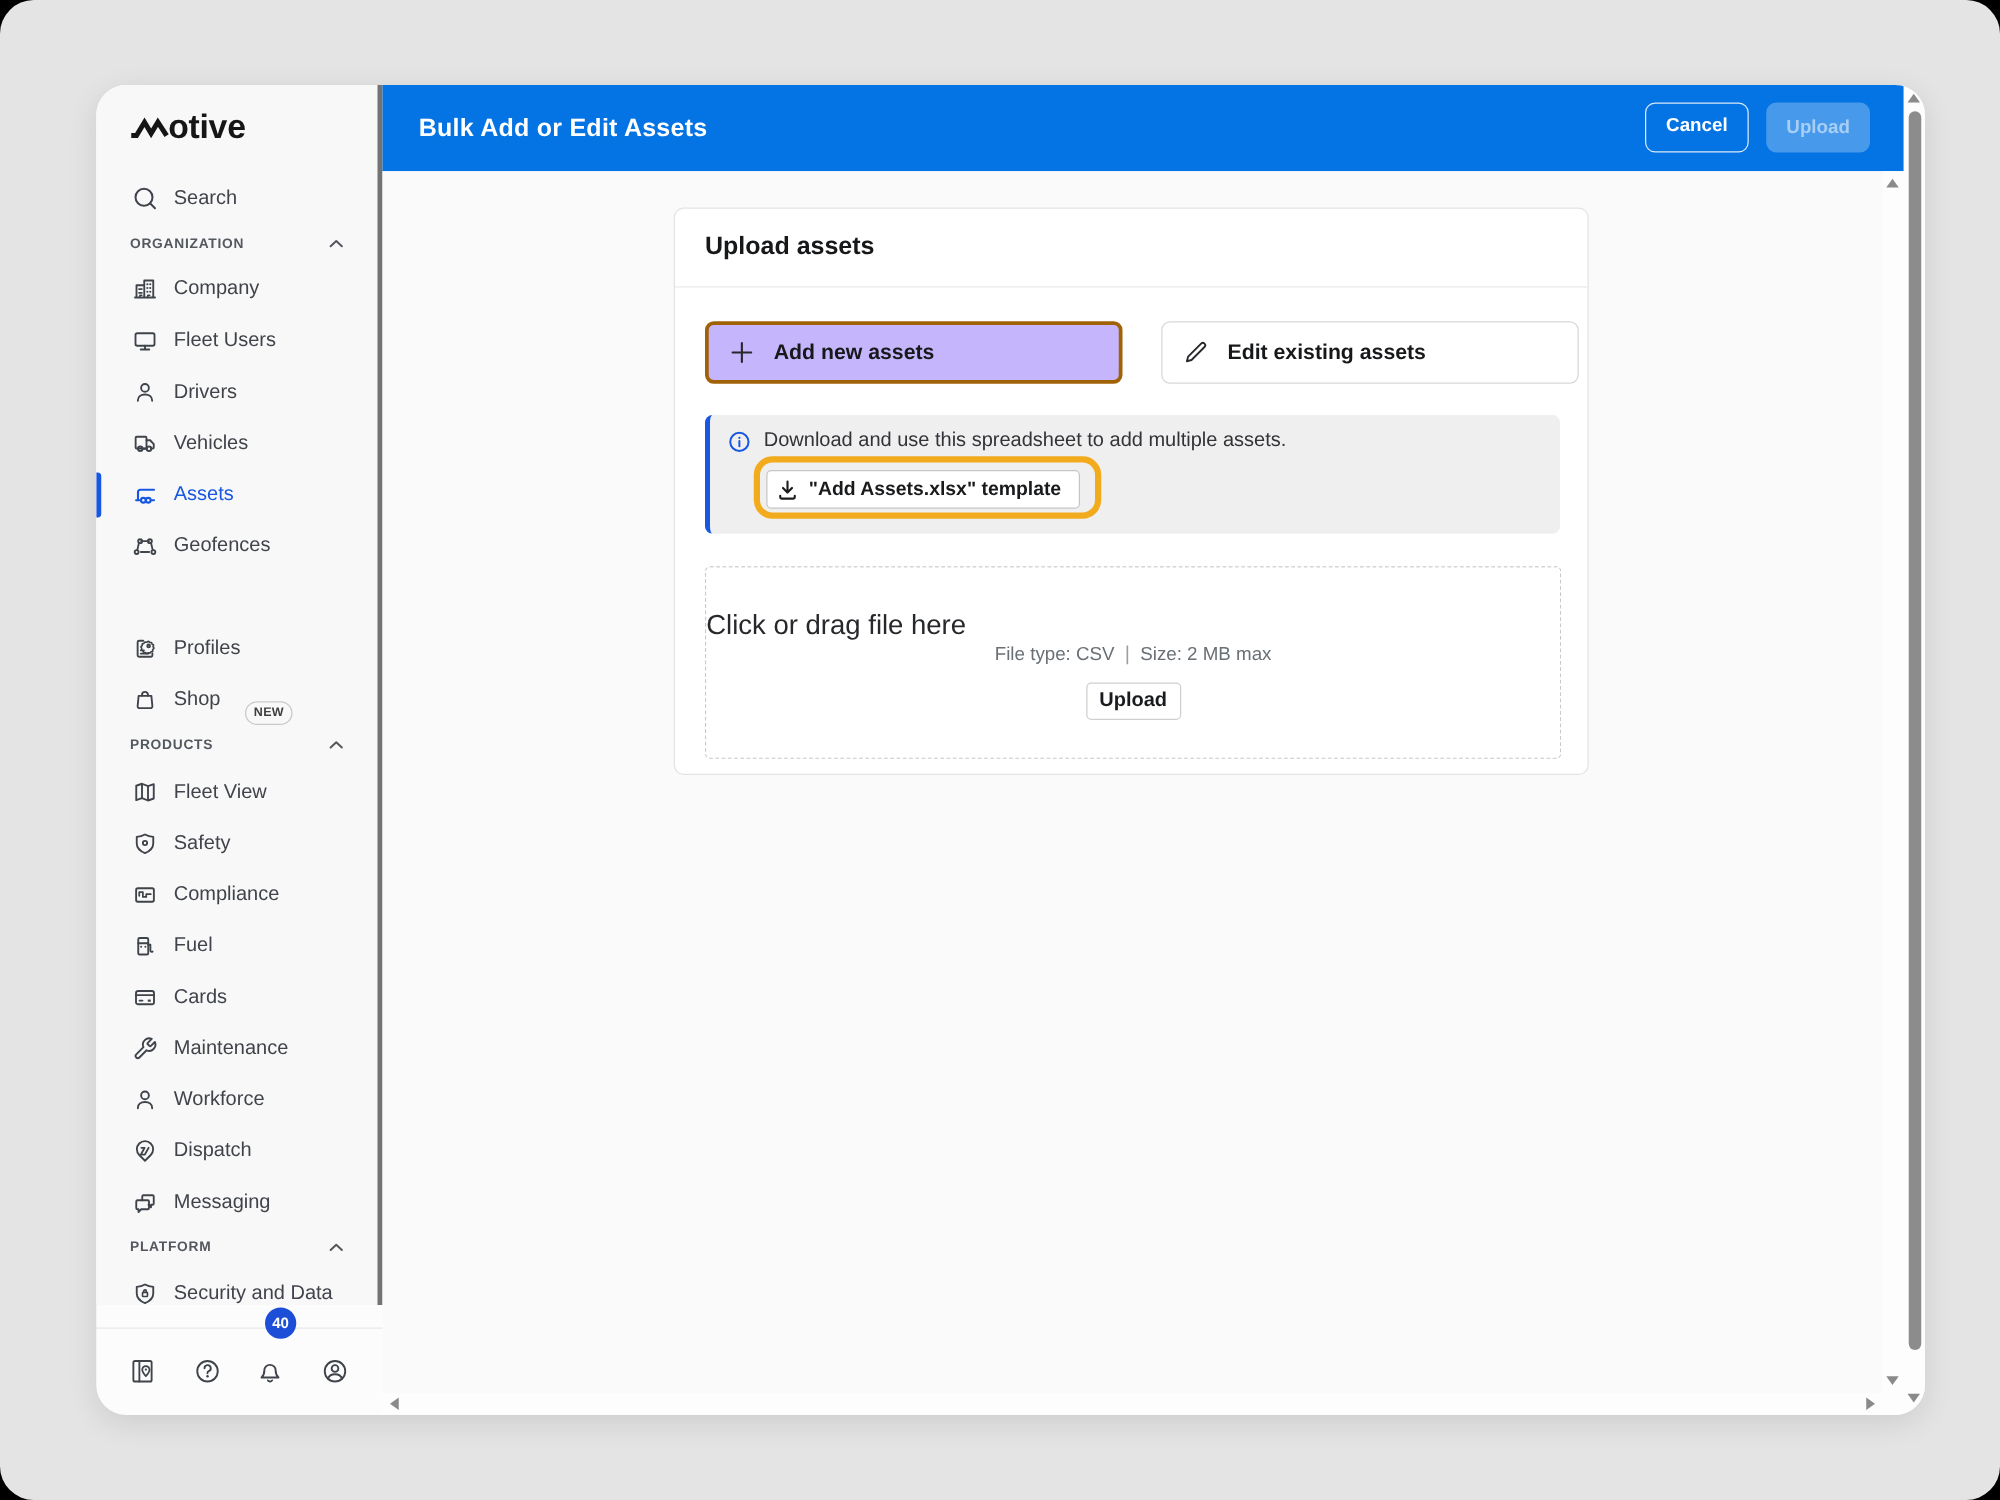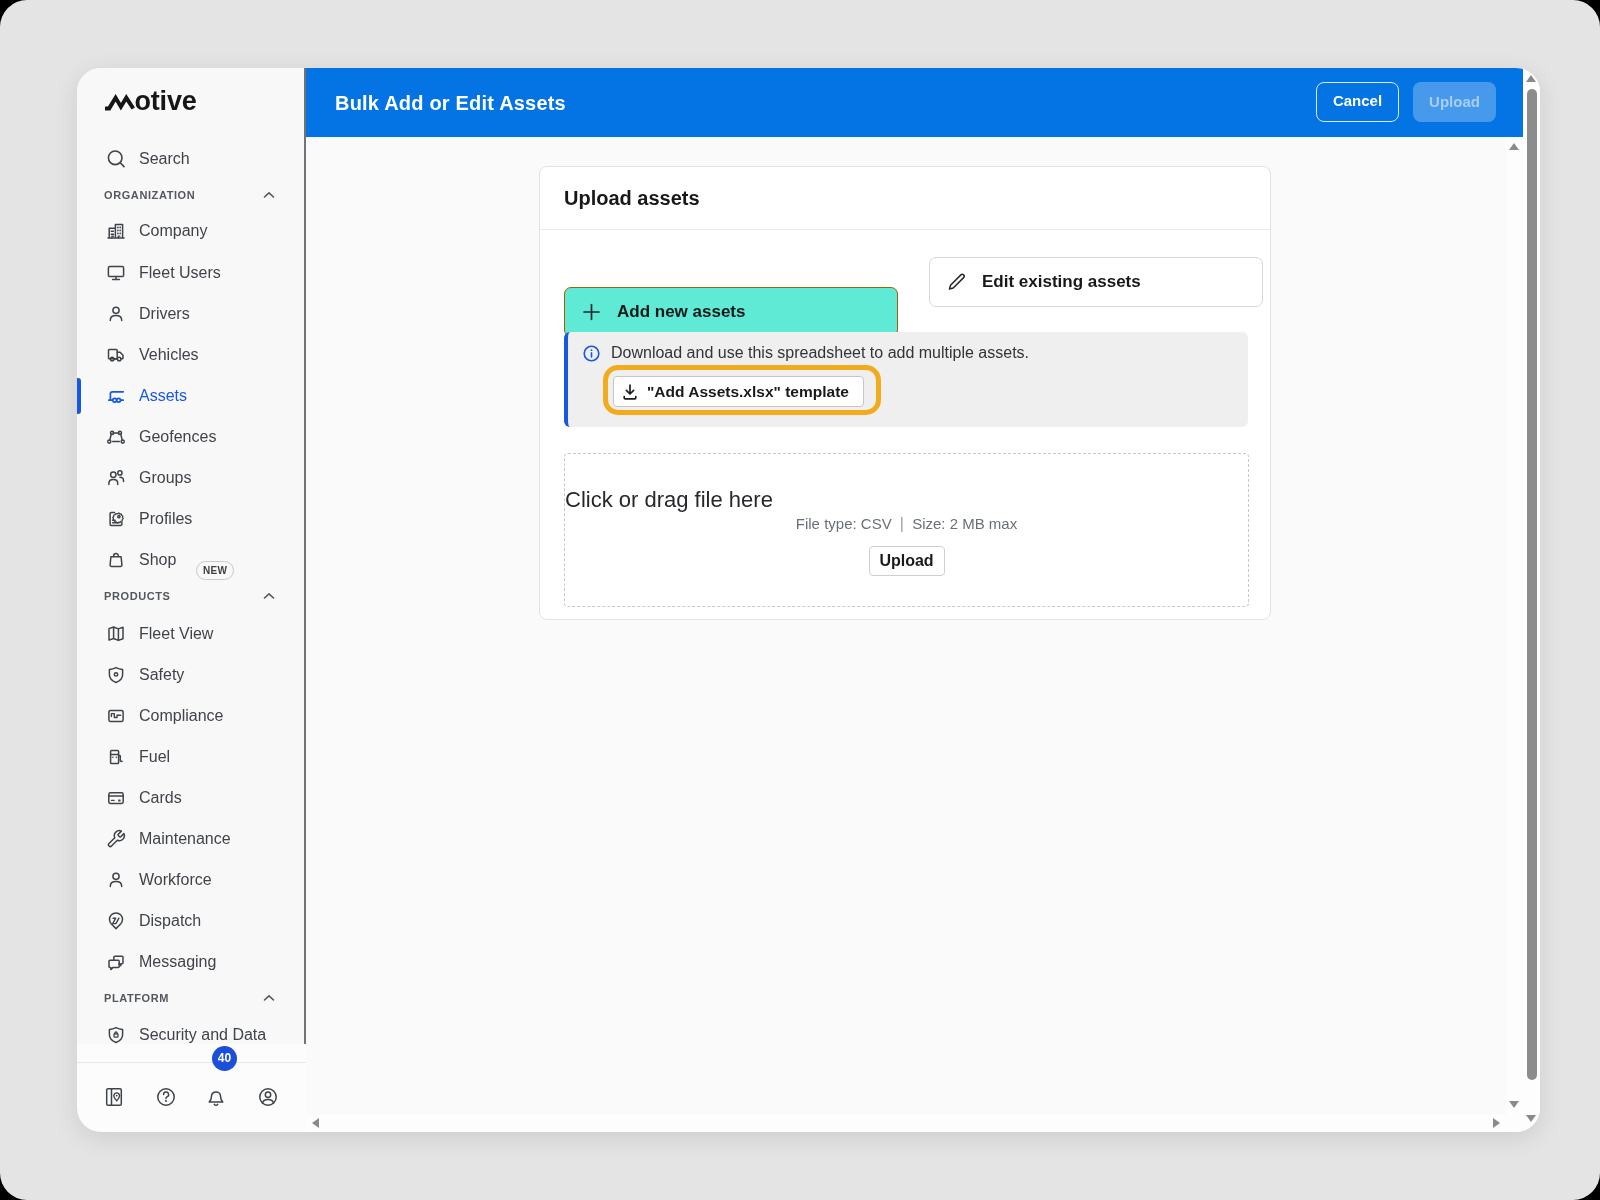--- a/index.html
+++ b/index.html
@@ -1,21 +1,21 @@
 <!DOCTYPE html>
 <html><head>
 <meta charset="utf-8">
 <style>
   * { margin:0; padding:0; box-sizing:border-box; }
   html,body { width:1600px; height:1200px; background:#000; overflow:hidden; }
   body { font-family:"Liberation Sans", sans-serif; }
   #canvas { position:absolute; left:0; top:0; width:1600px; height:1200px; background:#E4E4E4; border-radius:27px; }
   #win { position:absolute; left:77px; top:68px; width:1463px; height:1064px; background:#FCFCFC; border-radius:24px; overflow:hidden; box-shadow:0 6px 24px rgba(0,0,0,0.10); }
   
-  #side { position:absolute; left:0; top:0; width:229px; height:976px; background:#F8F8F8; border-right:2px solid #737373; }
+  #side { position:absolute; left:0; top:0; width:229px; height:976px; background:#F8F8F8; border-right:4px solid #737373; }
   #logo { position:absolute; left:27px; top:20px; }
   .srow { position:absolute; left:0; width:229px; height:36px; }
   .srow .ic { position:absolute; left:29px; top:8px; width:20px; height:20px; }
   .srow .tx { position:absolute; left:62px; top:50%; transform:translateY(-50%); font-size:16px; color:#40444A; white-space:nowrap; }
   .slabel { position:absolute; left:27px; font-size:11px; font-weight:700; letter-spacing:.6px; color:#53575E; }
   .chev { position:absolute; left:186px; }
   .sel-bar { position:absolute; left:0; width:4px; border-radius:0 3px 3px 0; background:#1757E2; }
   .newpill { position:absolute; left:119px; border:1px solid #C9C9C9; border-radius:10px; font-size:10px; font-weight:700; color:#3F3F3F; padding:3px 6px; background:#F8F8F8; letter-spacing:.3px;margin-top:12px;}
   #sfoot-line { position:absolute; left:0px; top:994px; width:229px; height:1px; background:#E7E7E7; }
   .fic { position:absolute; }
@@ -25,21 +25,21 @@
   #hdr .title { position:absolute; left:29px; top:50%; transform:translateY(-50%); color:#fff; font-size:20px; font-weight:700; letter-spacing:.2px; }
   .hbtn { position:absolute; top:14px; height:40px; width:83px; border-radius:8px; font-size:15px; font-weight:700; text-align:center; line-height:37px; }
   #btn-cancel { right:124px; border:1.5px solid rgba(255,255,255,.85); color:#fff; line-height:36px;}
   #btn-upload { right:27px; background:rgba(255,255,255,.27); color:rgba(255,255,255,.52); line-height:40px;}
   
   #content { position:absolute; left:229px; top:69px; width:1217px; height:978px; background:#FAFAFA; }
   #card { position:absolute; left:233px; top:29px; width:732px; height:454px; background:#fff; border:1px solid #E3E3E3; border-radius:8px; }
   #card-h { position:absolute; left:0; top:0; width:100%; height:63px; border-bottom:1px solid #EAEAEA; }
   #card-h .t { position:absolute; left:24px; top:50%; transform:translateY(-50%); font-size:20px; font-weight:700; color:#17181A;text-align:right; }
   .tgl { position:absolute; top:90px; height:50px; width:334px; border-radius:7px; }
-  #tgl1 { left:24px; background:#5eead4; border:1px solid #a16207;margin-top:30px; }
+  #tgl1 { left:24px; background:#c4b5fd; border:3px solid #a16207; }
   #tgl2 { left:374px; background:#fff; border:1px solid #D8D8D8;margin-left:15px; }
   .tgl .ic { position:absolute; left:18px; top:50%; transform:translateY(-50%); }
   .tgl .tx { position:absolute; left:52px; top:50%; transform:translateY(-50%); font-size:17px; font-weight:700; color:#17181A; white-space:nowrap;}
   #infobox { position:absolute; left:24px; top:165px; width:684px; height:95px; background:#EFEFEF; border-radius:6px; border-left:4px solid #1757E2; }
   #infobox .iic { position:absolute; left:15px; top:13px; }
   #infobox .itx { position:absolute; left:43px; top:12px; font-size:16px; color:#323337; }
   #ring { position:absolute; left:35px; top:33px; width:278px; height:50px; border:5.5px solid #F3AB1E; border-radius:15px; }
   #tplbtn { position:absolute; left:45px; top:44px; width:251px; height:31px; background:#fff; border:1px solid #C6C6C6; border-radius:4px; }
   #tplbtn .ic { position:absolute; left:7px; top:50%; transform:translateY(-50%); }
   #tplbtn .tx { position:absolute; left:33px; top:50%; transform:translateY(-50%); font-size:15.5px; font-weight:700; color:#191A1C; white-space:nowrap;}
@@ -126,29 +126,20 @@
   </div>
   <div class="srow" style="top:351px">
     <svg class="ic" viewBox="0 0 20 20" fill="none" stroke="#3F434A" stroke-width="1.5" stroke-linecap="round" stroke-linejoin="round">
             <path d="M6.9,5.9 H13.1 M14.8,7.3 L16.2,13.1 M13.3,14.6 H6.7 M3.8,13.1 L5.2,7.3"></path>
             <circle cx="6.1" cy="5.9" r="1.55"></circle>
             <circle cx="13.9" cy="5.9" r="1.55"></circle>
             <circle cx="16.7" cy="14.6" r="1.55"></circle>
             <circle cx="3.3" cy="14.6" r="1.55"></circle>
           </svg>
     <div class="tx">Geofences</div>
-  </div>
-  <div class="srow" style="top:392px">
-    <svg class="ic" viewBox="0 0 20 20" fill="none" stroke="#3F434A" stroke-width="1.5" stroke-linecap="round" stroke-linejoin="round">
-            <circle cx="7.3" cy="6.8" r="2.7"></circle>
-            <circle cx="13.9" cy="4.9" r="2.1"></circle>
-            <path d="M2.9,16.4 v-1.2 c0-2.3 2-3.7 4.4-3.7 s4.4,1.4 4.4,3.7 v1.2"></path>
-            <path d="M13.9,9.3 c2,0 3.6,1.2 3.6,3.1 v1"></path>
-          </svg>
-    <div class="tx">Groups</div>
   </div>
   <div class="srow" style="top:433px">
     <svg class="ic" viewBox="0 0 20 20" fill="none" stroke="#3F434A" stroke-width="1.5" stroke-linecap="round" stroke-linejoin="round">
             <path d="M8.6,3.6 H5.3 a1.2,1.2 0 0 0 -1.2,1.2 v10.4 a1.2,1.2 0 0 0 1.2,1.2 h9.4 a1.2,1.2 0 0 0 1.2,-1.2 V13.6"></path>
             <path d="M6.6,11.2 h2.6 M6.6,13.8 h6.2" stroke-width="1.4"></path>
             <circle cx="12.9" cy="7.7" r="1.1"></circle>
             <path d="M12.9,4.0 l0.9,1.0 h1.4 l0.5,1.3 1.1,0.7 -0.3,1.4 0.7,1.2 -1.0,1.0 0,1.4 -1.4,0.4 -0.8,1.1 -1.4,-0.3 -1.2,0.7 -1.1,-0.9 -1.4,0 -0.5,-1.3 -1.2,-0.6 0.2,-1.4 -0.7,-1.2 1,-1.0 0.1,-1.4 1.3,-0.4 0.8,-1.1 1.4,0.2 Z" stroke-width="1.3"></path>
           </svg>
     <div class="tx">Profiles</div>
   </div>

